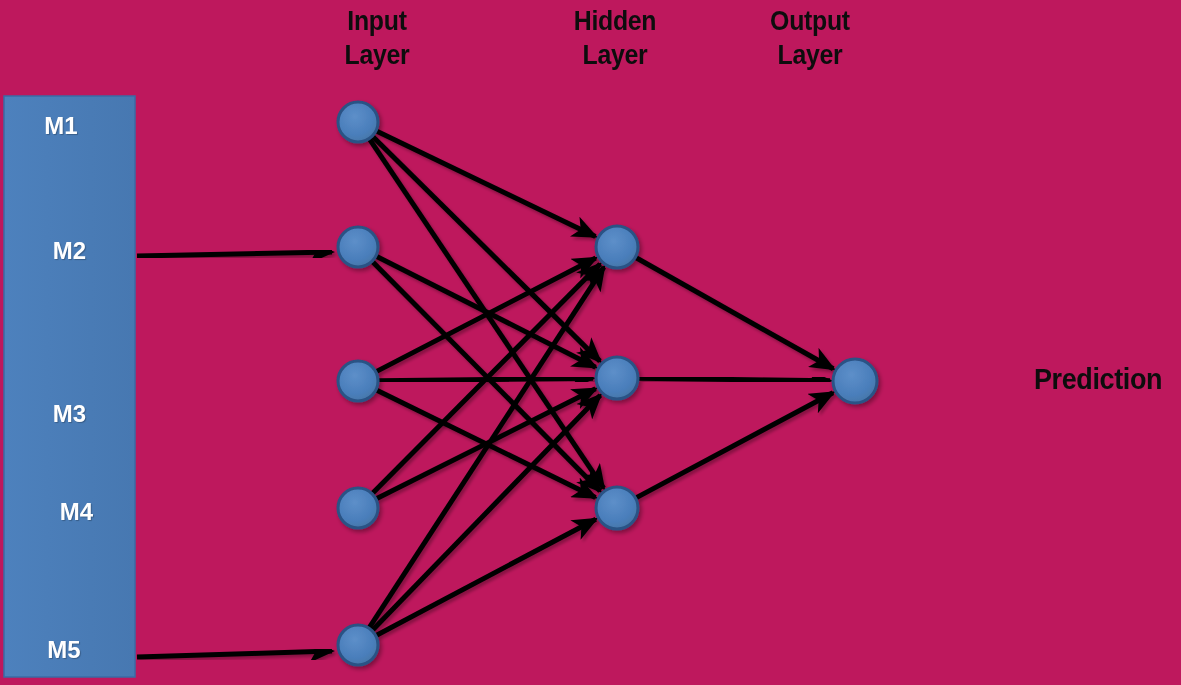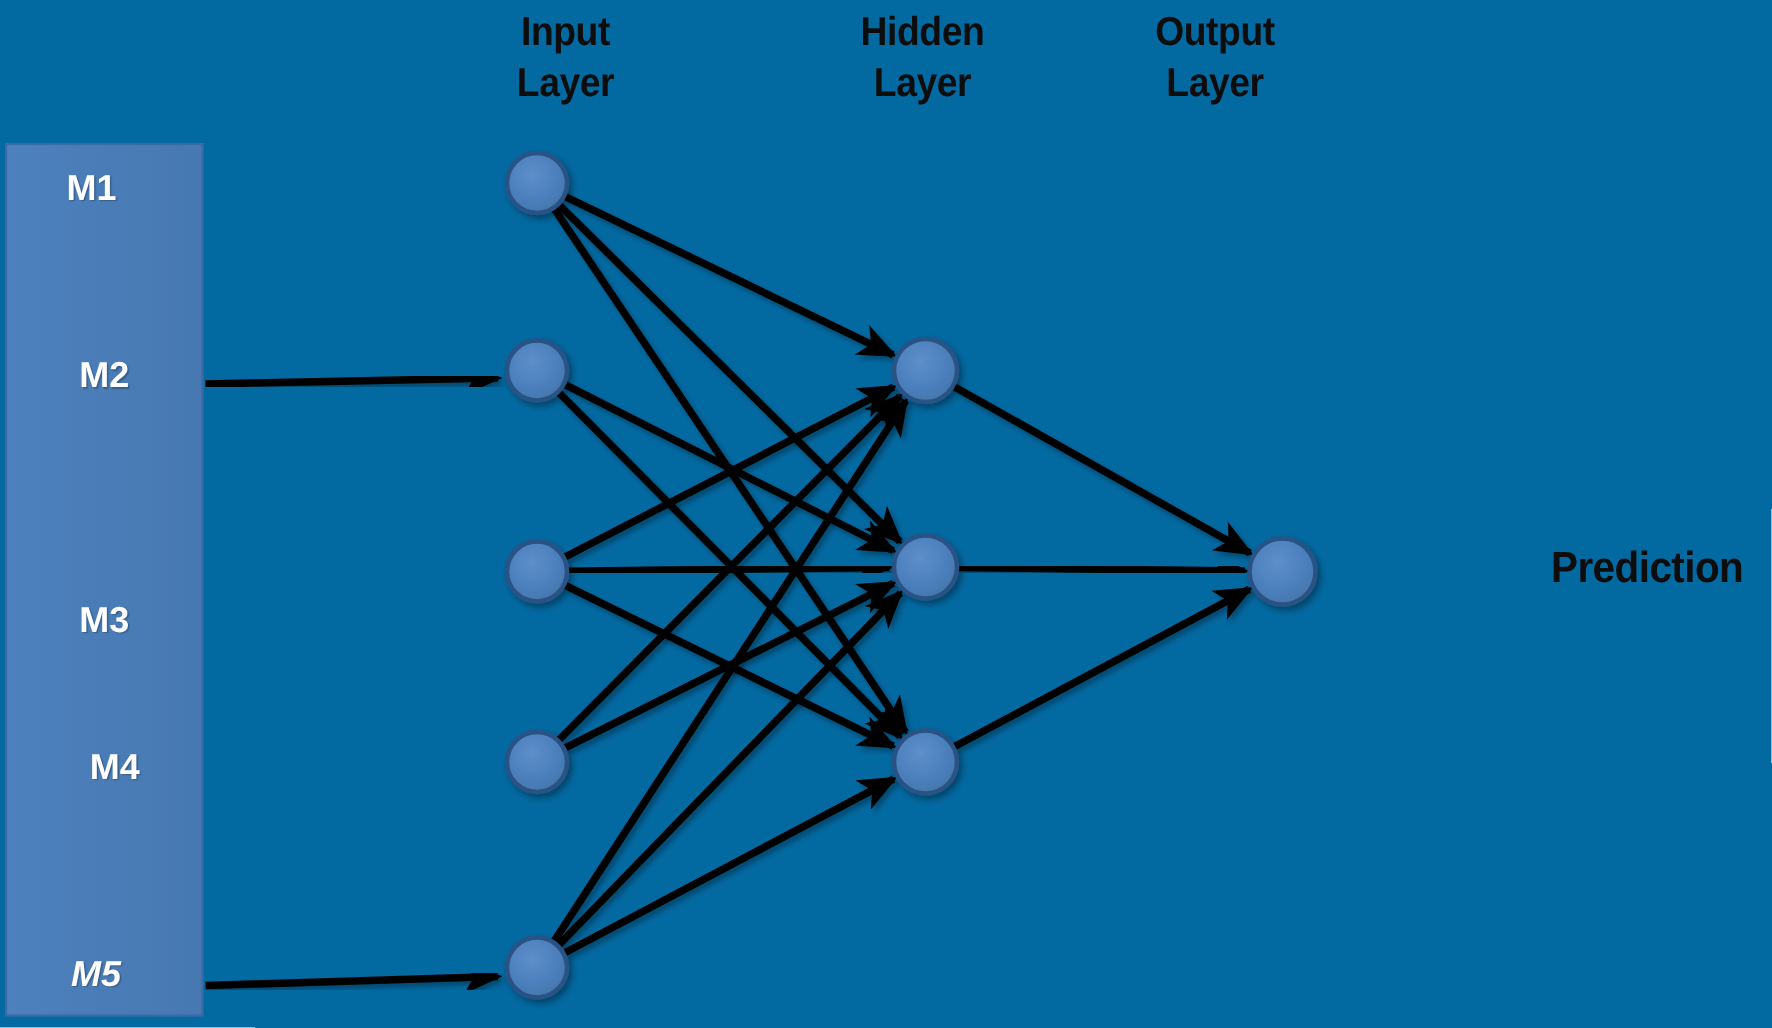--- a/index.html
+++ b/index.html
@@ -7,21 +7,21 @@
     padding: 0;
     background: #ffffff;
   }
   body {
     font-family: "Liberation Sans", sans-serif;
   }
   #canvas {
     position: relative;
     width: 1181px;
     height: 685px;
-    background: #0369a1;
+    background: #be185d;
     overflow: hidden;
   }
   #net-svg {
     position: absolute;
     left: 0;
     top: 0;
     width: 1181px;
     height: 685px;
   }
   .layer-label {
@@ -141,18 +141,18 @@
   <div class="layer-label" style="left: 550px; top: 4px; width: 130px;">Hidden
 Layer</div>
   <div class="layer-label" style="left: 745px; top: 4px; width: 130px;">Output
 Layer</div>
 
   <div id="feature-labels">
       <div class="feature-label" style="left: 4px; top: 112px; width: 114px;">M1</div>
       <div class="feature-label" style="left: 4px; top: 237px; width: 131px;">M2</div>
       <div class="feature-label" style="left: 4px; top: 371px; width: 131px; margin-top: 29px;">M3</div>
       <div class="feature-label" style="left: 4px; top: 498px; width: 145px;">M4</div>
-      <div class="feature-label" style="left: 4px; top: 636px; width: 120px; font-style: italic;">M5</div>
+      <div class="feature-label" style="left: 4px; top: 636px; width: 120px;">M5</div>
     </div>
 
   <div id="prediction-label" style="left: 1034px; top: 363px;">Prediction</div>
 
 </div>
 
 </body></html>

